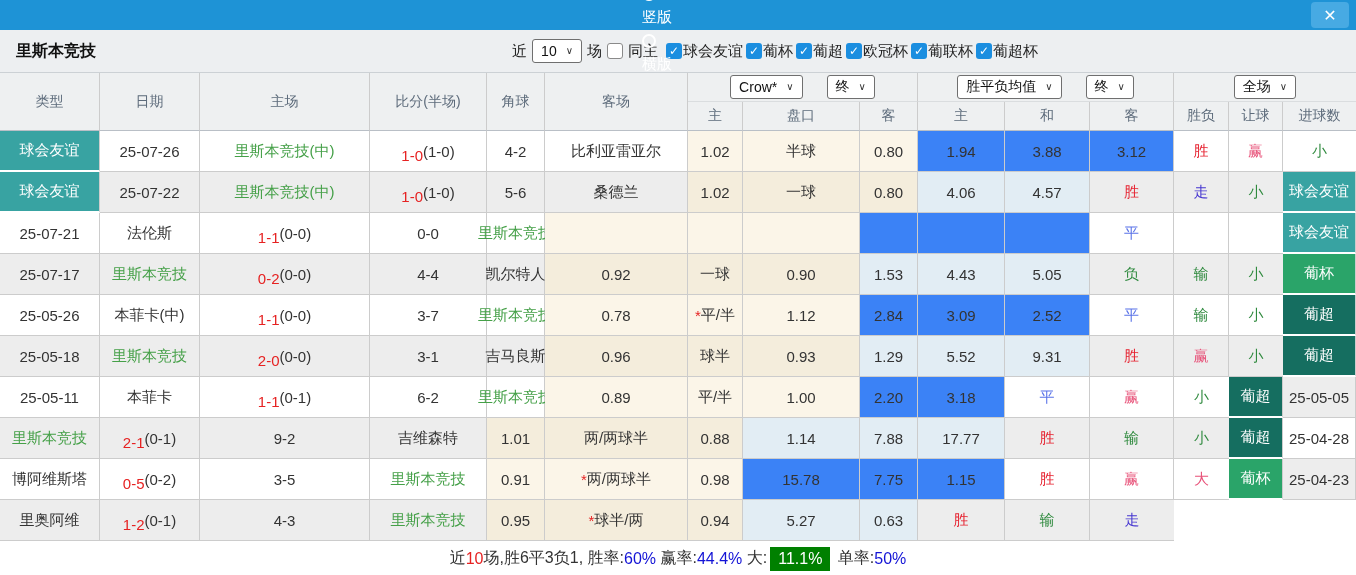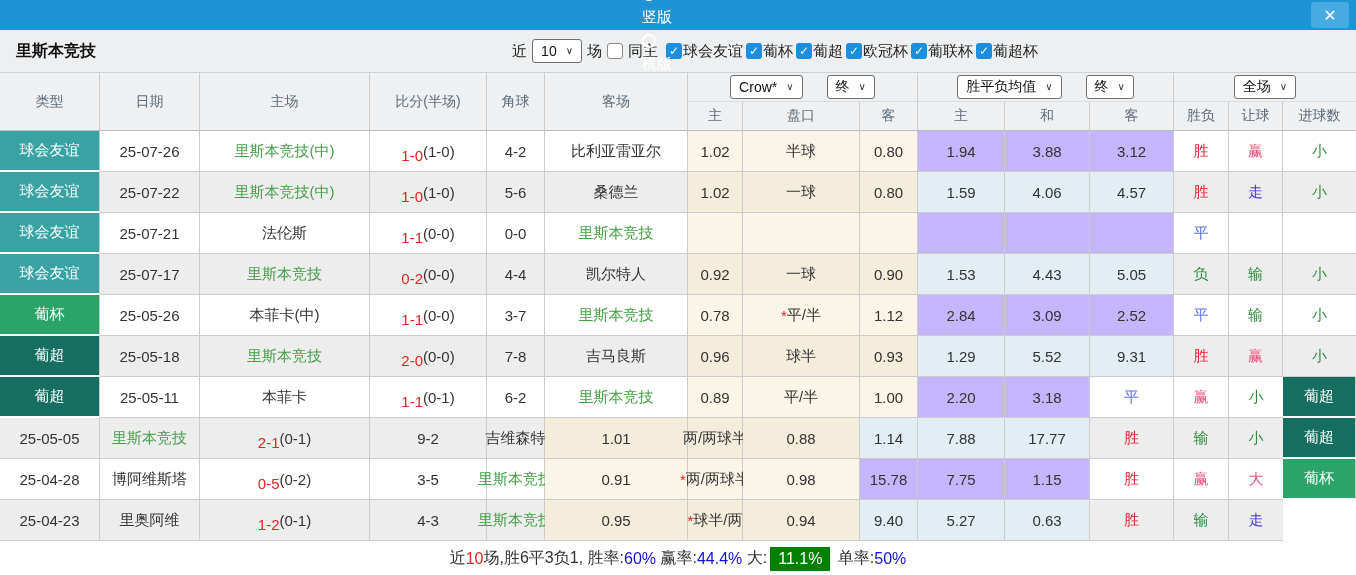--- a/index.html
+++ b/index.html
@@ -33,21 +33,21 @@
     grid-template-columns:100px 100px 170px 117px 58px 143px 55px 117px 58px 87px 85px 84px 55px 54px 73px;
     grid-template-rows:29px 29px repeat(10,41px);background:#fff;}
   .hl{grid-row:1/3;background:#eef0f1;color:#5d6b7b;font-size:14px;display:flex;align-items:center;justify-content:center;border-right:1px solid #ccc;border-bottom:1px solid #b9bfc6;box-sizing:border-box;}
   .hg{grid-row:1;background:#eef0f1;display:flex;align-items:center;justify-content:center;gap:24px;border-right:1px solid #ccc;border-bottom:1px solid #dadddf;box-sizing:border-box;}
   .g1{grid-column:7/10;} .g2{grid-column:10/13;} .g3{grid-column:13/16;border-right:none;}
   .hs{grid-row:2;background:#eef0f1;color:#5d6b7b;font-size:14px;display:flex;align-items:center;justify-content:center;border-right:1px solid #ccc;border-bottom:1px solid #b9bfc6;box-sizing:border-box;}
 
   .cell{display:flex;align-items:center;justify-content:center;border-right:1px solid #ccc;border-bottom:1px solid #ccc;font-size:15px;color:#333;box-sizing:border-box;white-space:nowrap;}
   .r-odd{background:#fff;} .r-even{background:#ededed;}
   .r-odd.col-hc{background:#fbf5e8;} .r-even.col-hc{background:#f4eddc;}
-  .r-odd.col-od{background:#c4b5fd;} .r-even.col-od{background:#e2edf4;}
+  .r-odd.col-od{background:#3b82f6;} .r-even.col-od{background:#e2edf4;}
   .type{color:#fff;border-bottom:2px solid #fff;font-size:15px;}
   .t-friendly{background:#38a3a2;} .t-cup{background:#2aa469;} .t-league{background:#156e60;}
   .team.g{color:#45a048;}
   .s-main{color:#e62222;margin-top:8px;} .s-half{color:#333;text-align:right;}
   .star{color:#e62222;}
   .c-red{color:#e62230;} .c-rose{color:#e8537a;} .c-green{color:#2f8a3e;} .c-blue{color:#5b74e8;} .c-violet{color:#4434d0;}
 
   
   .footer{height:35px;display:flex;align-items:center;justify-content:center;background:#fff;font-size:16px;}
   .seg{white-space:pre;}
@@ -204,21 +204,20 @@
         <span class="s-half">(1-0)</span>
       </div>
   <div class="cell corner r-even">5-6</div>
   <div class="cell team away r-even">桑德兰</div>
   <div class="cell col-hc oh r-even">1.02</div>
   <div class="cell col-hc hcap r-even">
         <span class="star"></span>
         <span class="hline">一球</span>
       </div>
   <div class="cell col-hc oa r-even">0.80</div>
-  <div class="cell col-od w r-even">1.59</div>
   <div class="cell col-od d r-even">4.06</div>
   <div class="cell col-od l r-even">4.57</div>
   <div class="cell res r-even c-red">胜</div>
   <div class="cell letr r-even c-violet">走</div>
   <div class="cell goalr r-even c-green" style="border-right:none">小</div>
 
   <div class="cell type r-odd t-friendly">球会友谊</div>
   <div class="cell date r-odd">25-07-21</div>
   <div class="cell team home r-odd">法伦斯</div>
   <div class="cell score r-odd">
@@ -284,21 +283,21 @@
   <div class="cell letr r-odd c-green">输</div>
   <div class="cell goalr r-odd c-green" style="border-right:none">小</div>
 
   <div class="cell type r-even t-league">葡超</div>
   <div class="cell date r-even">25-05-18</div>
   <div class="cell team home r-even g">里斯本竞技</div>
   <div class="cell score r-even">
         <span class="s-main">2-0</span>
         <span class="s-half">(0-0)</span>
       </div>
-  <div class="cell corner r-even">7-8</div>
+  <div class="cell corner r-even">3-1</div>
   <div class="cell team away r-even">吉马良斯</div>
   <div class="cell col-hc oh r-even">0.96</div>
   <div class="cell col-hc hcap r-even">
         <span class="star"></span>
         <span class="hline">球半</span>
       </div>
   <div class="cell col-hc oa r-even">0.93</div>
   <div class="cell col-od w r-even">1.29</div>
   <div class="cell col-od d r-even">5.52</div>
   <div class="cell col-od l r-even">9.31</div>
@@ -379,21 +378,20 @@
         <span class="s-half">(0-1)</span>
       </div>
   <div class="cell corner r-even">4-3</div>
   <div class="cell team away r-even g">里斯本竞技</div>
   <div class="cell col-hc oh r-even">0.95</div>
   <div class="cell col-hc hcap r-even">
         <span class="star">*</span>
         <span class="hline">球半/两</span>
       </div>
   <div class="cell col-hc oa r-even">0.94</div>
-  <div class="cell col-od w r-even">9.40</div>
   <div class="cell col-od d r-even">5.27</div>
   <div class="cell col-od l r-even">0.63</div>
   <div class="cell res r-even c-red">胜</div>
   <div class="cell letr r-even c-green">输</div>
   <div class="cell goalr r-even c-violet" style="border-right:none">走</div>
 </div>
 
   <div class="footer">
     <span id="footer-holder" style="display:inline-flex;align-items:center;">
   <span class="seg f-dark">近</span>

